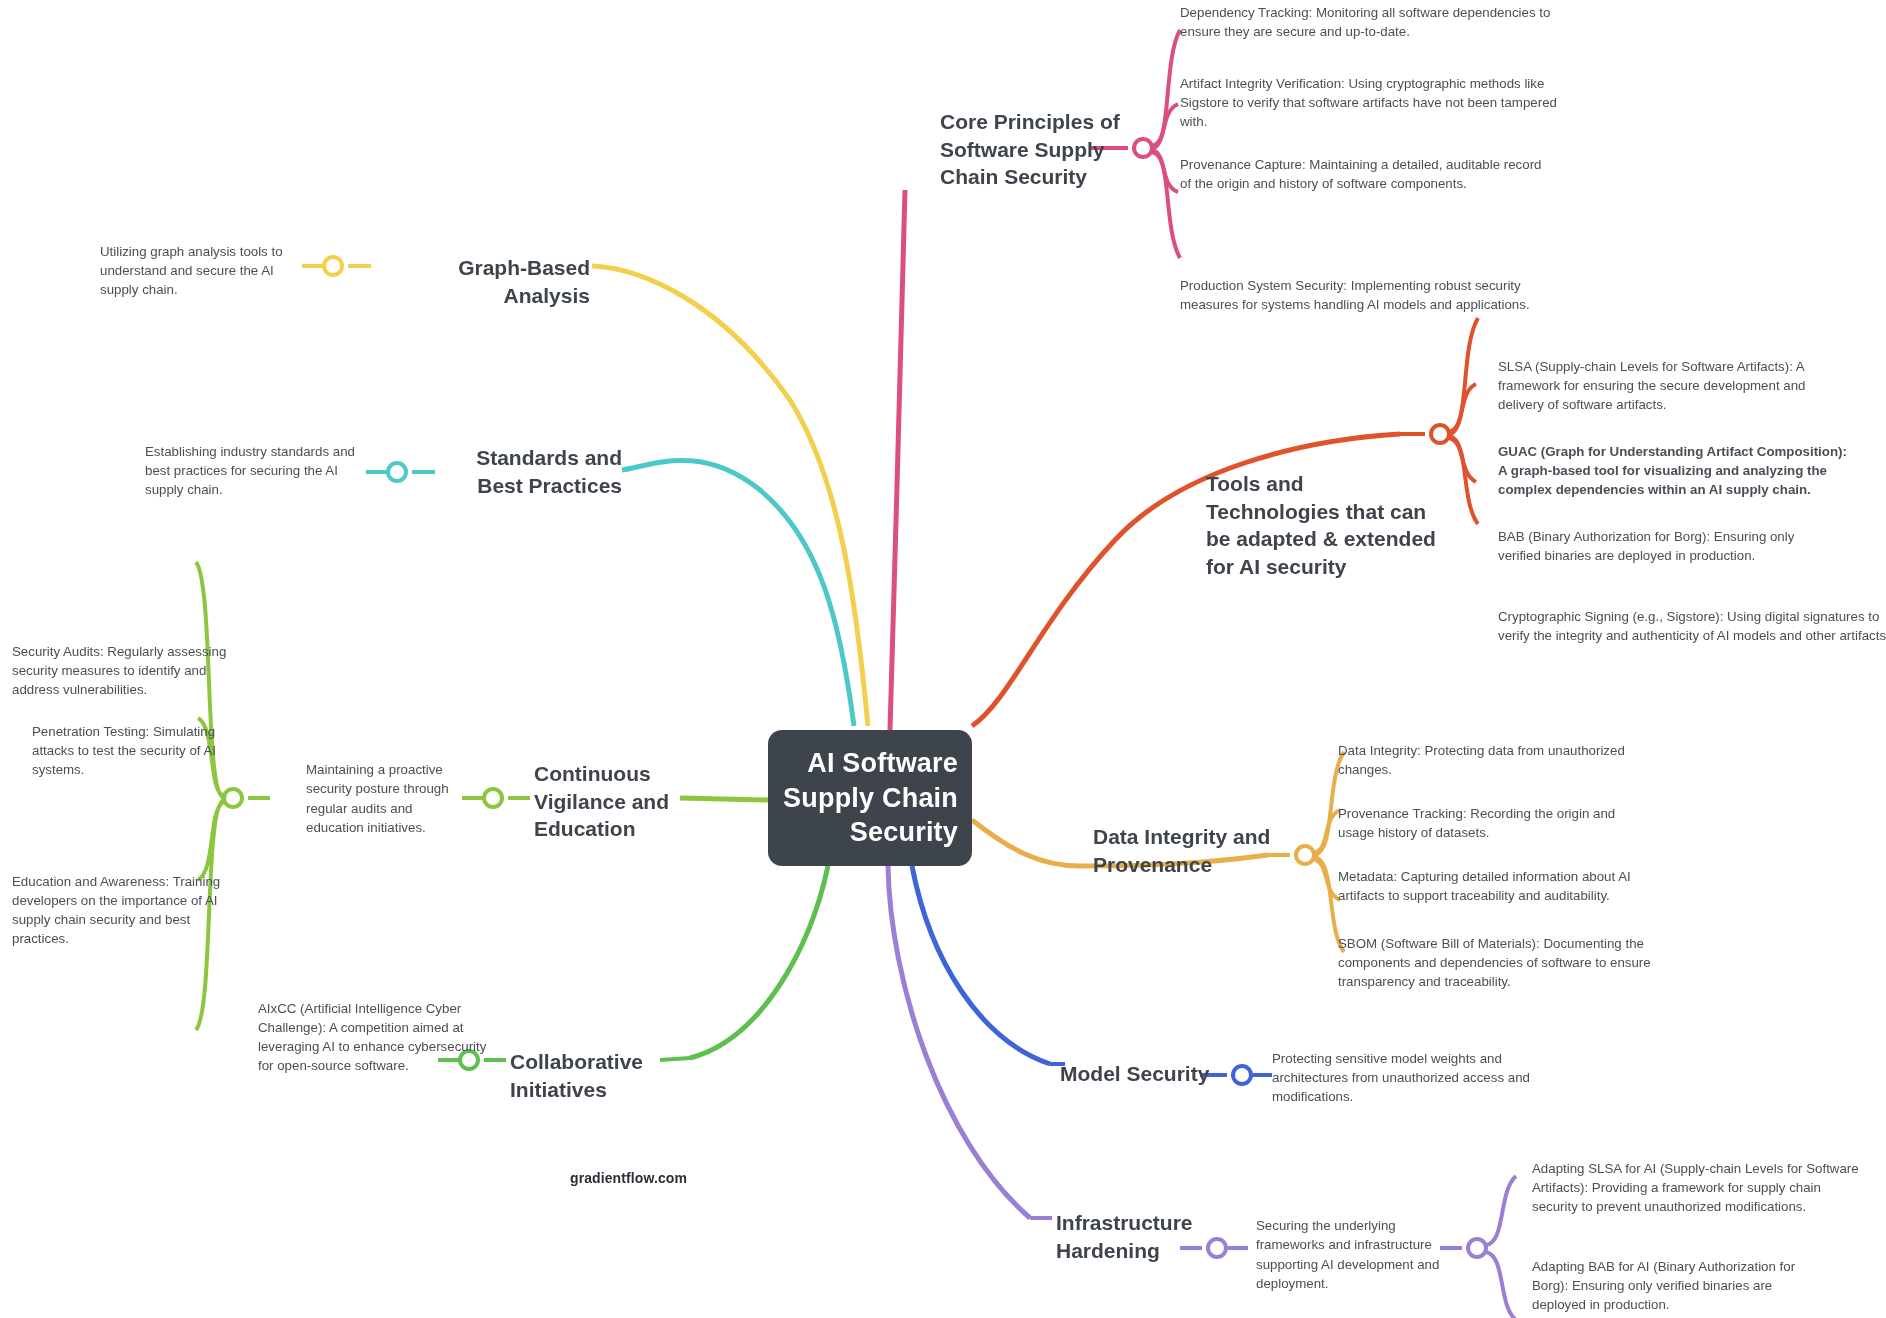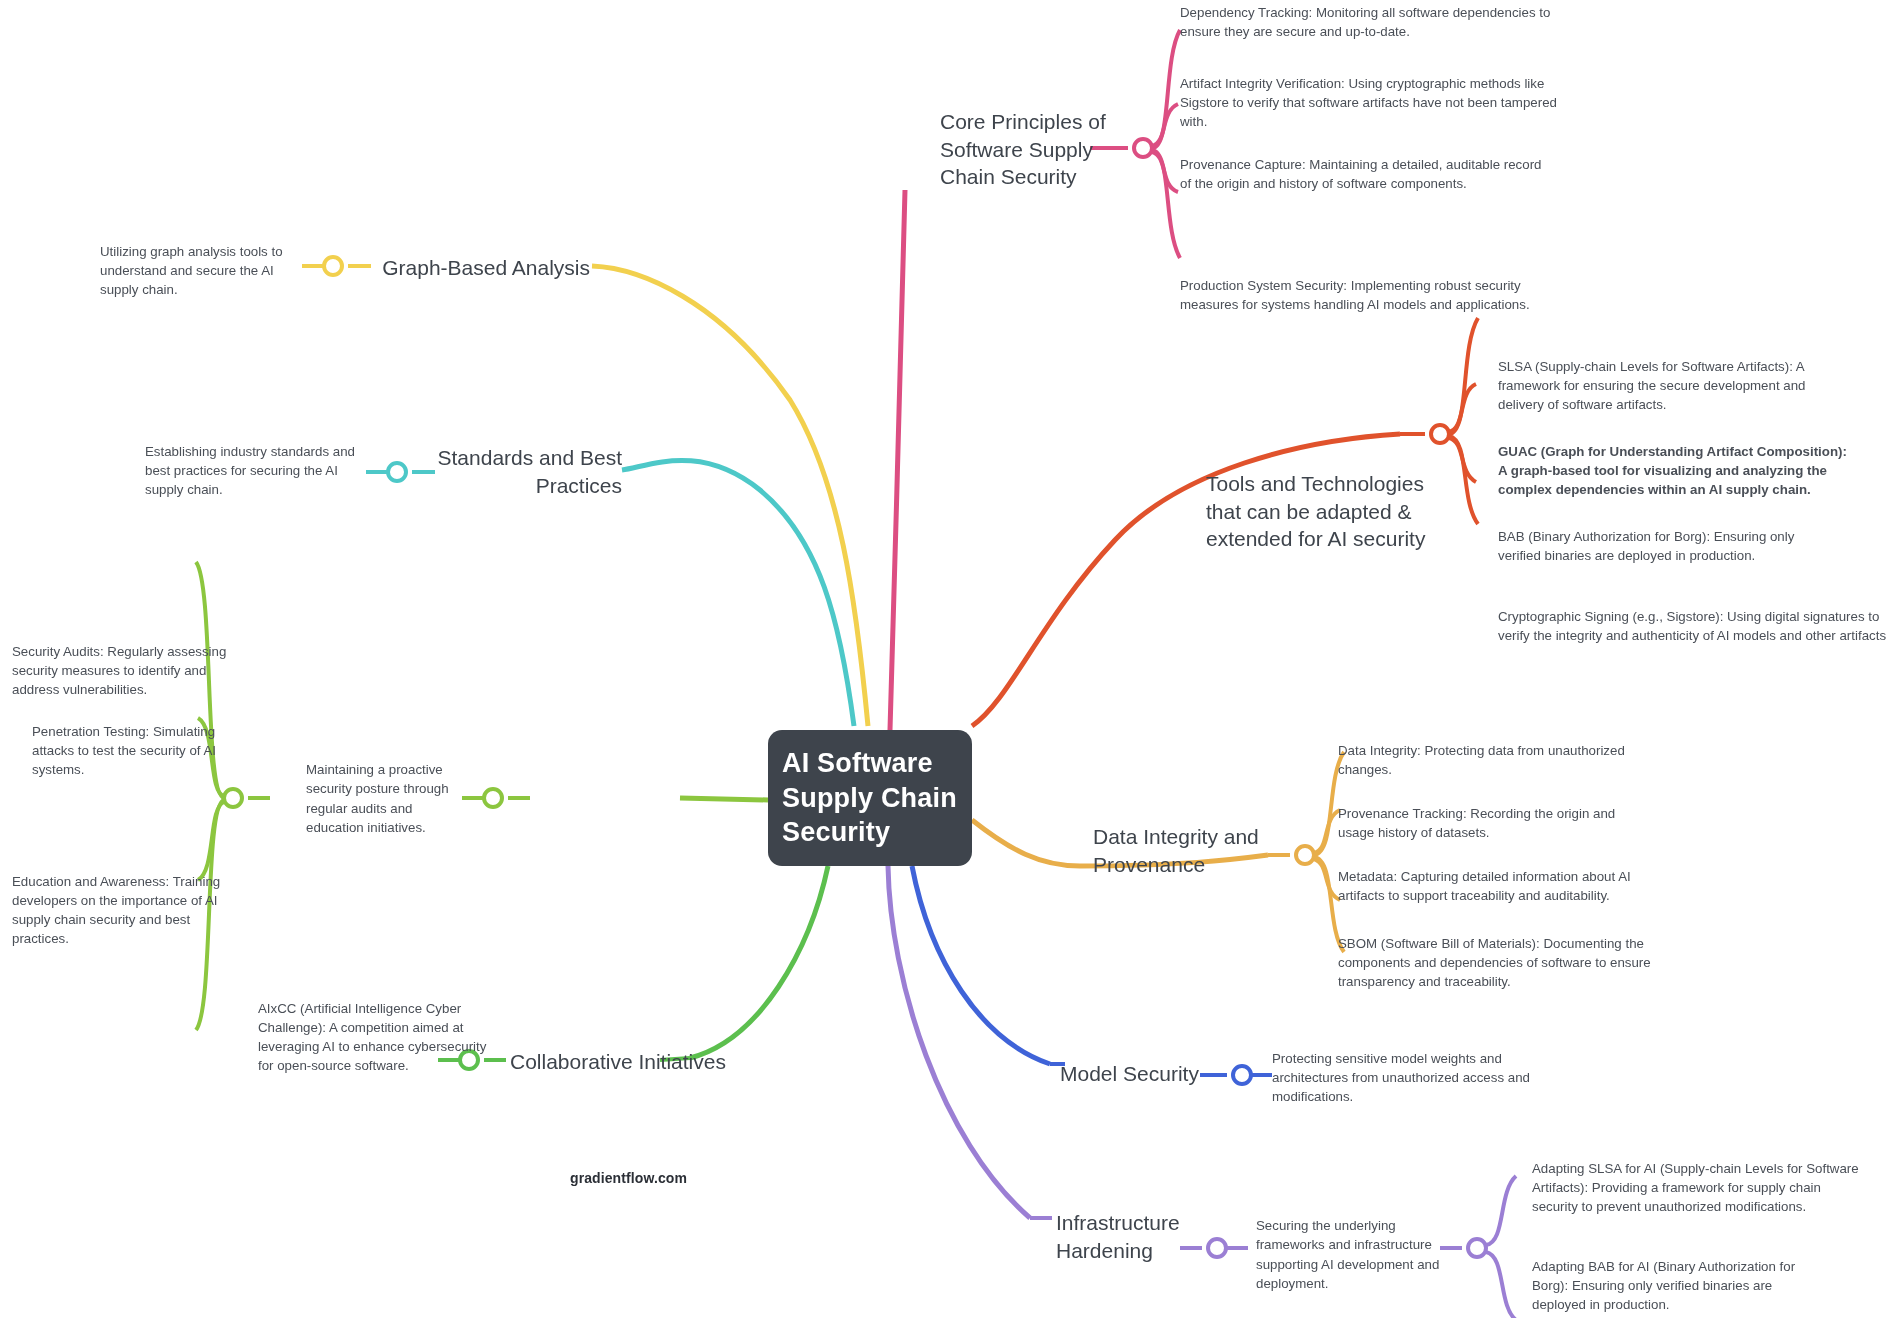--- a/index.html
+++ b/index.html
@@ -14,35 +14,35 @@
   svg.links{position:absolute;left:0;top:0;width:1886px;height:1318px;pointer-events:none;}
 
   .center-node{
     position:absolute;
     background:#3e444c;
     color:#ffffff;
     border-radius:14px;
     display:flex;
     align-items:center;
     justify-content:center;
-    text-align:left;
+    text-align:right;
     font-size:27px;
     font-weight:bold;
     line-height:1.28;
     letter-spacing:.2px;
     padding:10px 14px;
     box-sizing:border-box;
     z-index:5;
   }
 
   .branch-label{
     position:absolute;
     color:#3e444c;
     font-size:21px;
-    font-weight:normal;
+    font-weight:bold;
     line-height:1.32;
     z-index:4;
   }
   .branch-label.right{text-align:left;}
   .branch-label.left{text-align:right;}
 
   .leaf{
     position:absolute;
     color:#4a4f57;
     font-size:13.3px;
@@ -152,20 +152,21 @@
   <div class="branch-label right" style="left:1093px;top:823px;width:180px;">Data Integrity and Provenance</div>
 
   <div class="branch-label right" style="left:1060px;top:1060px;width:150px;">Model Security</div>
 
   <div class="branch-label right" style="left:1056px;top:1209px;width:155px;">Infrastructure Hardening</div>
 
   <div class="branch-label left" style="left:372px;top:254px;width:218px;">Graph-Based Analysis</div>
 
   <div class="branch-label left" style="left:437px;top:444px;width:185px;text-align:right;">Standards and Best Practices</div>
 
+  <div class="branch-label left" style="left:534px;top:760px;width:146px;text-align:left;">Continuous Vigilance and Education</div>
 
   <div class="branch-label left" style="left:510px;top:1048px;width:220px;text-align:left;">Collaborative Initiatives</div>
 
   <div class="mid-note" style="left:1256px;top:1216px;width:196px;">Securing the underlying frameworks and infrastructure supporting AI development and deployment.</div>
 
   <div class="mid-note" style="left:306px;top:760px;width:152px;">Maintaining a proactive security posture through regular audits and education initiatives.</div>
 
   <div class="leaf left" style="left:1180px;top:4px;width:392px;">Dependency Tracking: Monitoring all software dependencies to ensure they are secure and up-to-date.</div>
   <div class="leaf left" style="left:1180px;top:75px;width:392px;">Artifact Integrity Verification: Using cryptographic methods like Sigstore to verify that software artifacts have not been tampered with.</div>
   <div class="leaf left" style="left:1180px;top:156px;width:370px;">Provenance Capture: Maintaining a detailed, auditable record of the origin and history of software components.</div>

